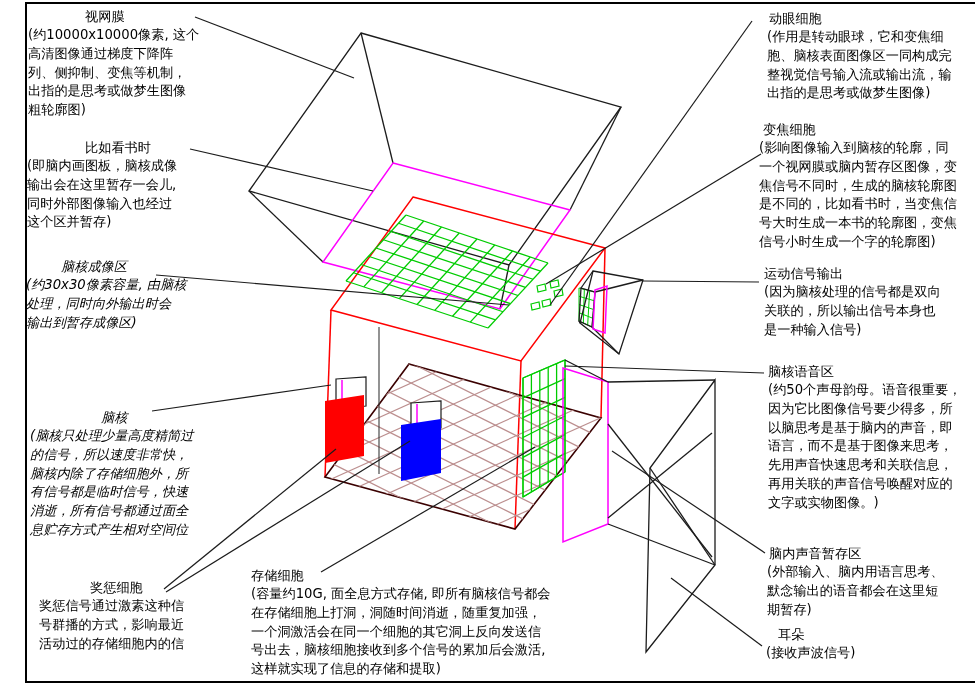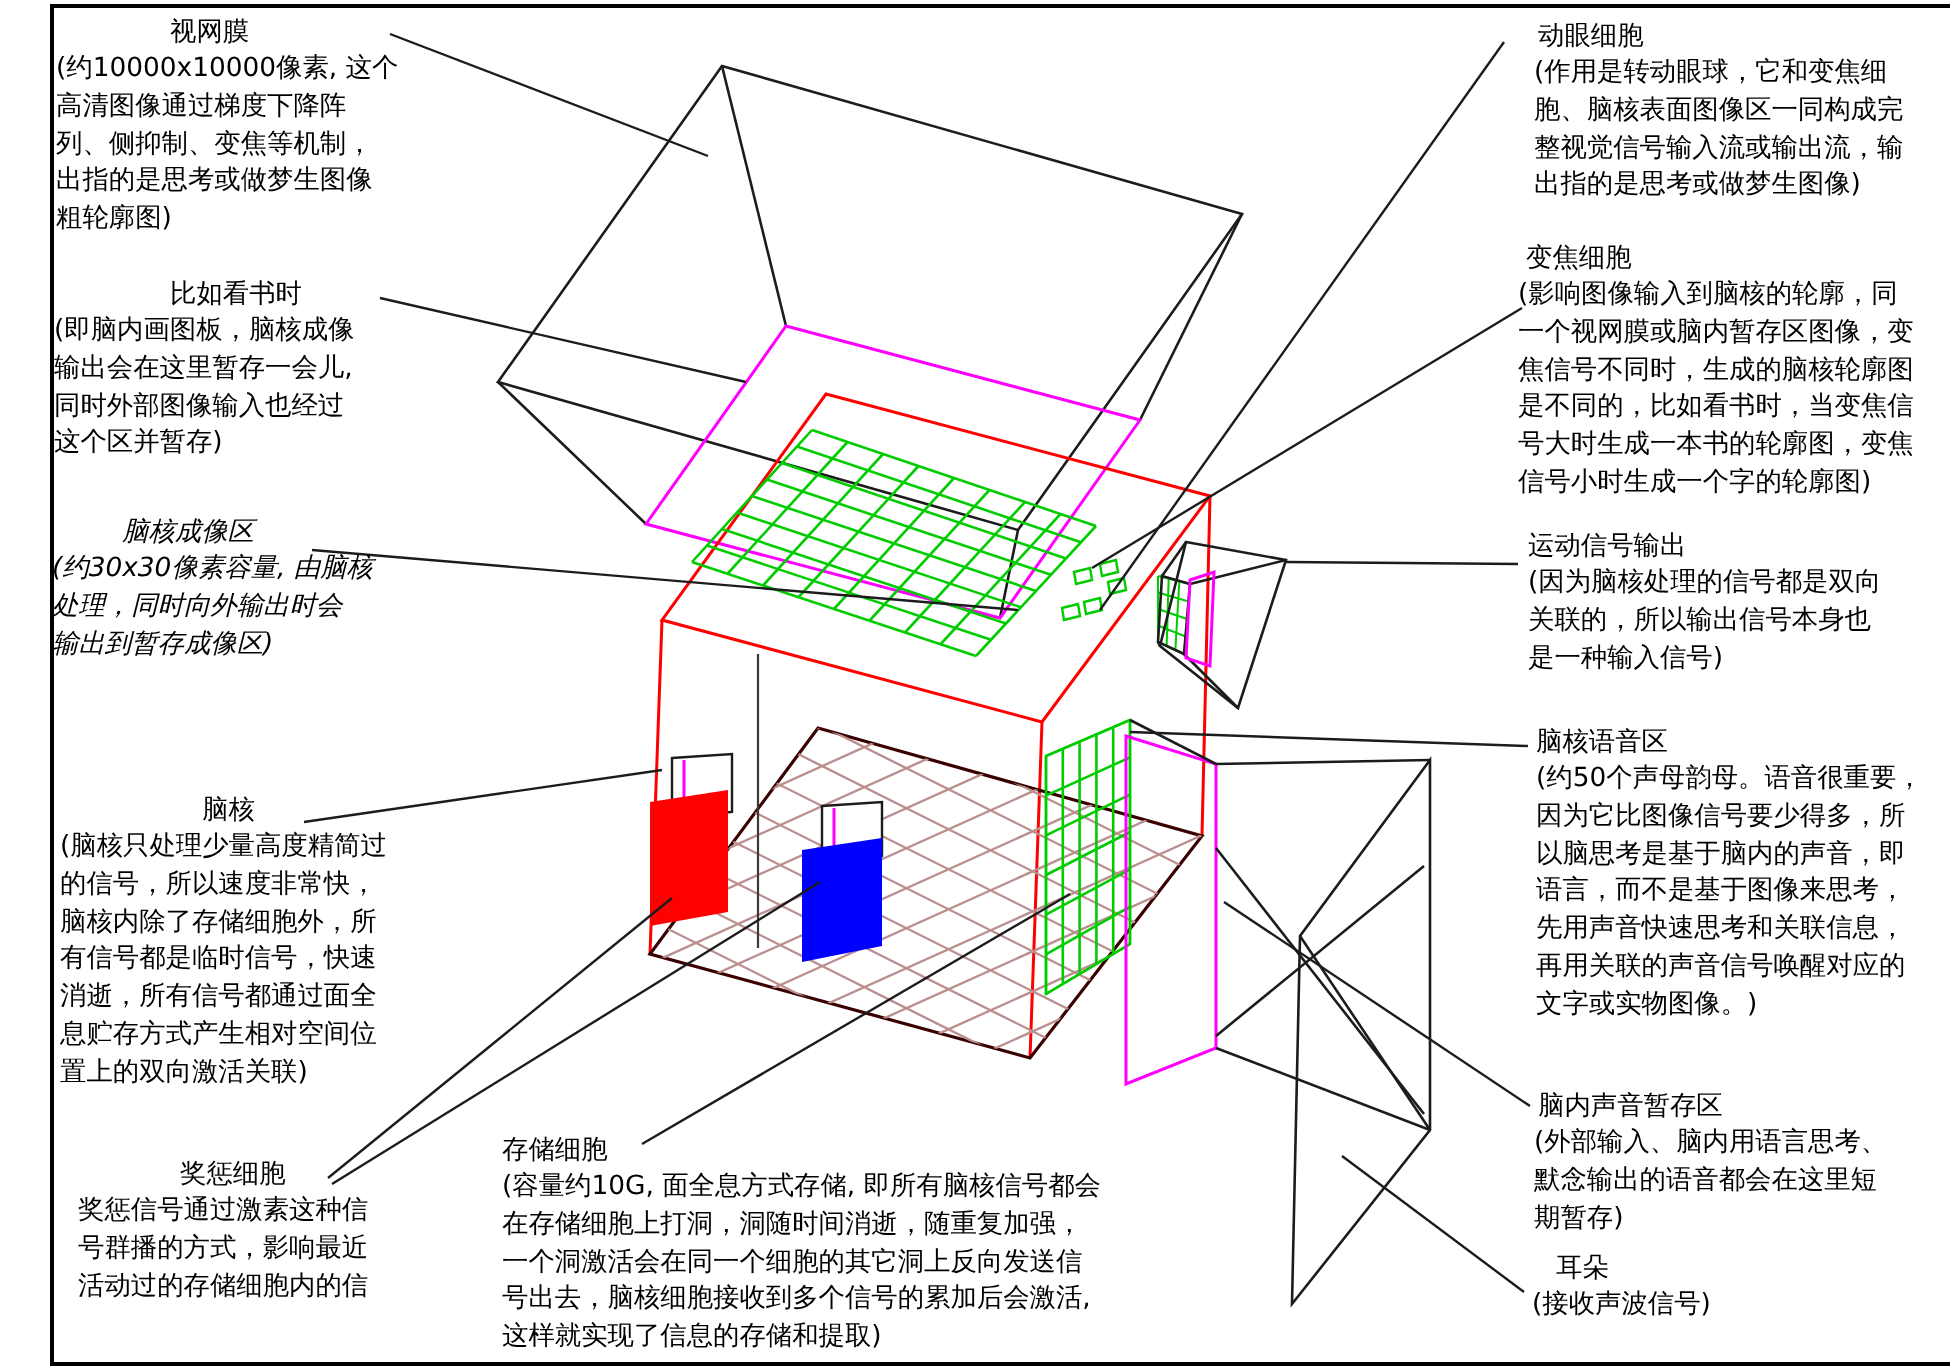--- a/index.html
+++ b/index.html
@@ -228,29 +228,28 @@
         <div class="label-line">输出会在这里暂存一会儿,</div>
         <div class="label-line">同时外部图像输入也经过</div>
         <div class="label-line">这个区并暂存)</div>
       </div>
       <div class="label-block" style="left: 3px; top: 257px; width: 185px; font-style: italic;">
         <div class="label-title" style="padding-left: 35px;">脑核成像区</div>
         <div class="label-line">(约30x30像素容量, 由脑核</div>
         <div class="label-line">处理，同时向外输出时会</div>
         <div class="label-line">输出到暂存成像区)</div>
       </div>
-      <div class="label-block" style="left: 7px; top: 396px; width: 190px;">
+      <div class="label-block" style="left: 7px; top: 408px; width: 190px; font-style: italic;">
         <div class="label-title" style="padding-left: 71px;">脑核</div>
         <div class="label-line">(脑核只处理少量高度精简过</div>
         <div class="label-line">的信号，所以速度非常快，</div>
         <div class="label-line">脑核内除了存储细胞外，所</div>
         <div class="label-line">有信号都是临时信号，快速</div>
         <div class="label-line">消逝，所有信号都通过面全</div>
         <div class="label-line">息贮存方式产生相对空间位</div>
-        <div class="label-line">置上的双向激活关联)</div>
       </div>
       <div class="label-block" style="left: 16px; top: 578px; width: 185px;">
         <div class="label-title" style="padding-left: 51px;">奖惩细胞</div>
         <div class="label-line">奖惩信号通过激素这种信</div>
         <div class="label-line">号群播的方式，影响最近</div>
         <div class="label-line">活动过的存储细胞内的信</div>
       </div>
       <div class="label-block" style="left: 228px; top: 566px; width: 335px;">
         <div class="label-title" style="padding-left: 0px;">存储细胞</div>
         <div class="label-line">(容量约10G, 面全息方式存储, 即所有脑核信号都会</div>

